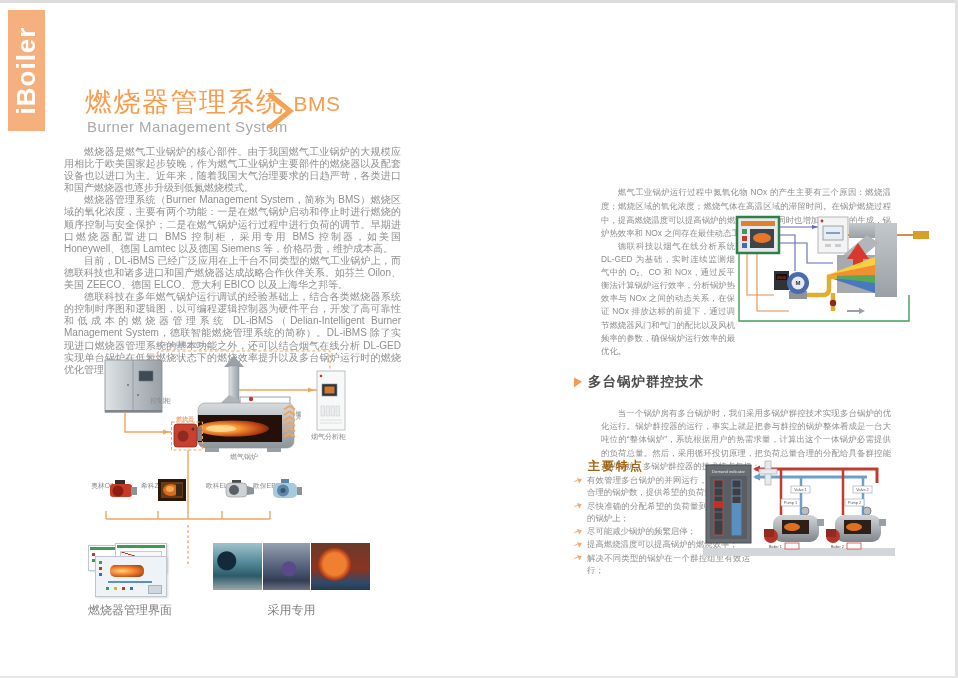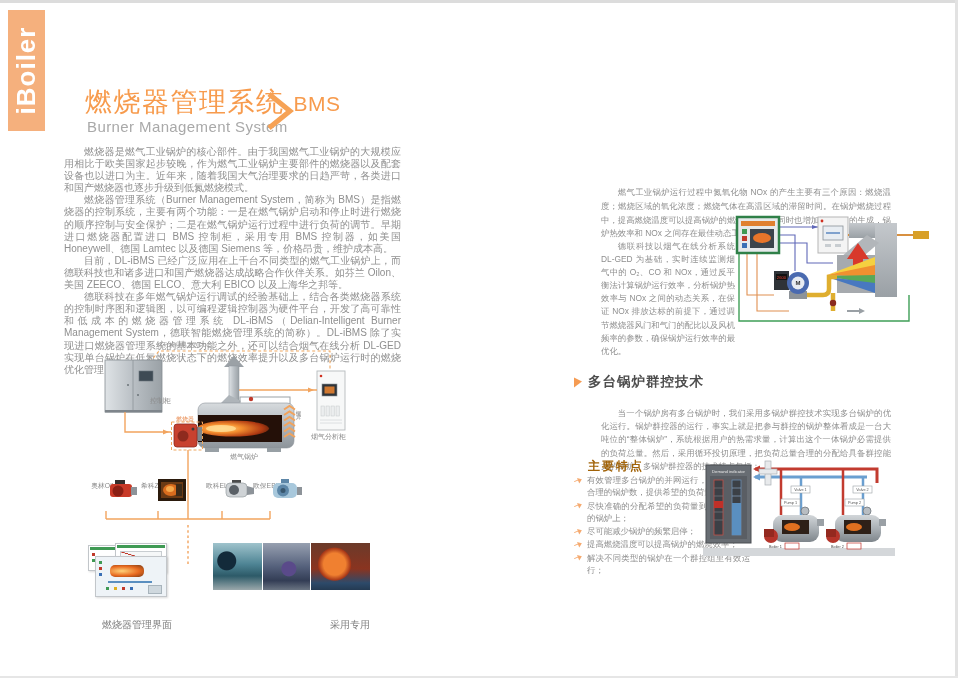--- a/index.html
+++ b/index.html
@@ -36,21 +36,21 @@
 
   
   .hmi{position:absolute;left:88px;top:543px;width:84px;height:52px;}
   .hmi .scr{position:absolute;background:#fff;border:1px solid #c2c6ca;box-shadow:1px 1px 2px rgba(0,0,0,.15);}
   .hmi .bar{position:absolute;left:1px;top:1px;right:1px;height:3px;background:#3f9a54;}
   .hmi .bar.orange{background:#e89040;}
   .dot{position:absolute;width:3px;height:3px;}
 
   
   .photo{position:absolute;top:543px;height:47px;}
-  .caption{position:absolute;top:602px;font-size:10px;color:#808080;text-align:right;white-space:nowrap;margin-top:16px;}
+  .caption{position:absolute;top:602px;font-size:12px;color:#808080;text-align:center;white-space:nowrap;}
 
   
   .sec-header{position:absolute;display:flex;align-items:center;gap:6px;}
   .sec-title{font-size:13.5px;font-weight:bold;color:#4d4d4d;letter-spacing:1px;white-space:nowrap;}
   .tri{width:0;height:0;border-left:8px solid #f59b52;border-top:5px solid transparent;
        border-bottom:5px solid transparent;transform:skewY(-8deg);}
   .para{position:absolute;font-size:8.4px;color:#8f8f8f;text-align:justify;}
   .para p{margin:16px;text-indent:2em;}
   .features-title{position:absolute;left:588px;top:458px;font-size:12px;font-weight:bold;
                   color:#a16207;letter-spacing:2px;}
@@ -81,21 +81,21 @@
     <span>燃烧器管理系统</span>
     <span class="bms">BMS</span>
   </div>
   <div class="subtitle">Burner Management System</div>
   <svg class="chevron" width="34" height="46" viewBox="0 0 34 46">
     <polyline points="6,6 27,23 6,40" fill="none" stroke="#f6a255" stroke-width="5"></polyline>
   </svg>
 
   <div class="intro">
     <p>燃烧器是燃气工业锅炉的核心部件。由于我国燃气工业锅炉的大规模应用相比于欧美国家起步较晚，作为燃气工业锅炉主要部件的燃烧器以及配套设备也以进口为主。近年来，随着我国大气治理要求的日趋严苛，各类进口和国产燃烧器也逐步升级到低氮燃烧模式。</p>
-    <p>燃烧器管理系统（Burner Management System，简称为 BMS）是指燃烧器的控制系统，主要有两个功能：一是在燃气锅炉启动和停止时进行燃烧的顺序控制与安全保护；二是在燃气锅炉运行过程中进行负荷的调节。早期进口燃烧器配置进口 BMS 控制柜，采用专用 BMS 控制器，如美国 Honeywell、德国 Lamtec 以及德国 Siemens 等，价格昂贵，维护成本高。</p>
+    <p>燃烧器管理系统（Burner Management System，简称为 BMS）燃烧区域的氧化浓度，主要有两个功能：一是在燃气锅炉启动和停止时进行燃烧的顺序控制与安全保护；二是在燃气锅炉运行过程中进行负荷的调节。早期进口燃烧器配置进口 BMS 控制柜，采用专用 BMS 控制器，如美国 Honeywell、德国 Lamtec 以及德国 Siemens 等，价格昂贵，维护成本高。</p>
     <p>目前，DL-iBMS 已经广泛应用在上千台不同类型的燃气工业锅炉上，而德联科技也和诸多进口和国产燃烧器达成战略合作伙伴关系。如芬兰 Oilon、美国 ZEECO、德国 ELCO、意大利 EBICO 以及上海华之邦等。</p>
     <p>德联科技在多年燃气锅炉运行调试的经验基础上，结合各类燃烧器系统的控制时序图和逻辑图，以可编程逻辑控制器为硬件平台，开发了高可靠性和低成本的燃烧器管理系统 DL-iBMS（Delian-Intelligent Burner Management System，德联智能燃烧管理系统的简称）。DL-iBMS 除了实现进口燃烧器管理系统的基本功能之外，还可以结合烟气在线分析 DL-GED 实现单台锅炉在低氮燃烧状态下的燃烧效率提升以及多台锅炉运行时的燃烧优化管理。</p>
   </div>
 
   <svg style="left:55px;top:335px;" width="335" height="240" viewBox="0 0 335 240">
     <defs>
       <linearGradient id="steel" x1="0" y1="0" x2="1" y2="0">
         <stop offset="0" stop-color="#dfe3e6"></stop>
           <stop offset="0.5" stop-color="#b9bfc4"></stop>
           <stop offset="1" stop-color="#9aa1a6"></stop>

